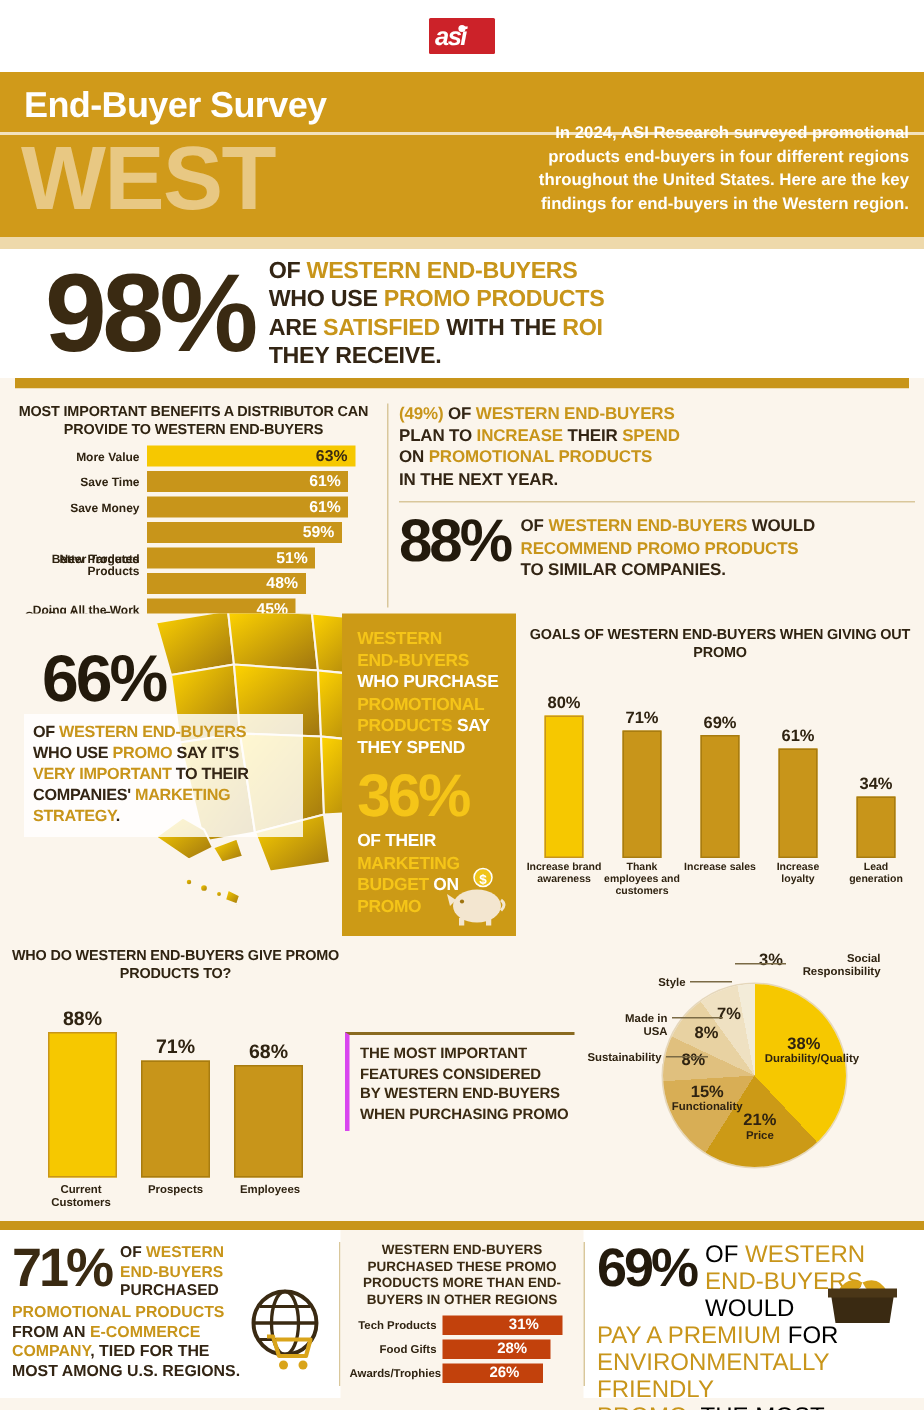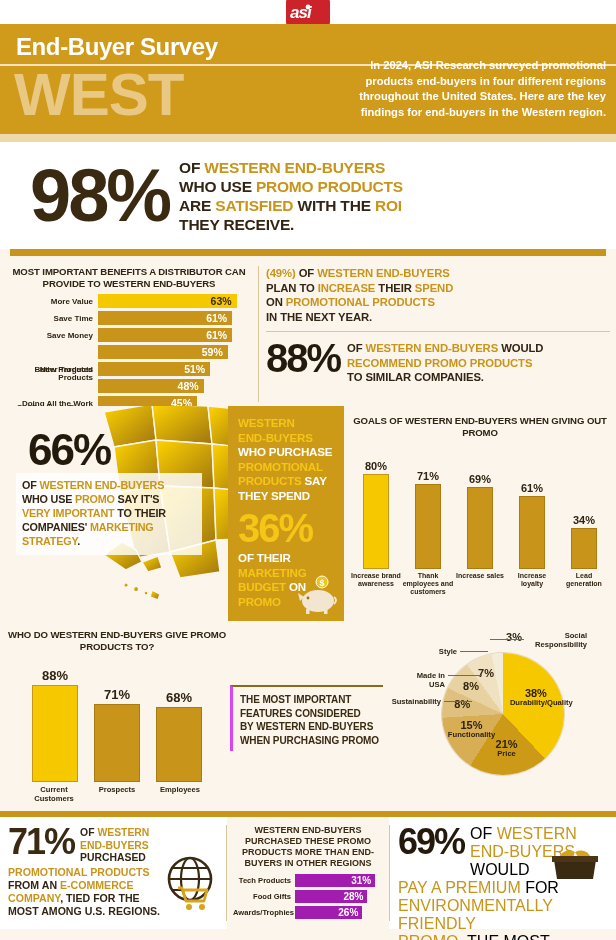--- a/index.html
+++ b/index.html
@@ -6,39 +6,39 @@
   * { box-sizing: border-box; margin: 0; padding: 0; }
   html, body {
     width: 616px; height: 940px;
     background: #ffffff;
     font-family: "Liberation Sans", sans-serif;
     overflow: hidden;
   }
   #page { position: relative; width: 616px; height: 940px; background: #fbf5ec; }
 
   
-  .logobar { height: 24px; background:#ffffff; display:flex; align-items:center; justify-content:center; }
+  .logobar { height: 48px; background:#ffffff; display:flex; align-items:center; justify-content:center; }
   .asi-logo { width: 44px; height: 24px; background:#cc2229; border-radius:1px;
               display:flex; align-items:center; justify-content:center;
               color:#fff; font-weight:bold; font-size:16px; letter-spacing:-1px;
               font-family:"Liberation Sans", sans-serif; position:relative; }
 
   
   .header { position:relative; height:110px; background:#d09a1a; padding:8px 0 0 0; }
   .header .ttl { color:#fff; font-size:24px; font-weight:bold; letter-spacing:-0.4px;
                  padding-left:16px; line-height:30px; }
   .header .rule { height:2px; background:#f3e2bd; margin:2px 0 0 0; width:100%; }
   .header .west { color:#e8c883; font-size:60px; font-weight:bold; letter-spacing:-1px;
                   line-height:58px; padding-left:14px; }
   .header .blurb { position:absolute; right:10px; top:34px; width:268px; color:#ffffff;
                    font-size:11.2px; font-weight:bold; line-height:15.5px; text-align:right; }
   .tanstrip { height:8px; background:#eed9ab; }
 
   
-  .band98 { background:#ffffff; height:107px; display:flex; align-items:center; padding:11px 8px; }
+  .band98 { background:#ffffff; height:86px; display:flex; align-items:center; padding:11px 8px; }
   .band98 .big { font-size:74px; font-weight:bold; color:#3a2a12; letter-spacing:-3px;
                  line-height:74px; padding-left:22px; padding-right:10px; }
   .band98 .txt { font-size:15.5px; font-weight:bold; line-height:19px; color:#332514;
                  letter-spacing:-0.2px; }
   .gold { color:#c8951a; }
   .goldbar { height:7px; background:#c8951a; margin:0 10px; }
 
   
   .sec2 { display:flex; background:#fbf5ec; height:150px; padding-top:6px; }
   .sec2 .left { width:258px; padding:4px 6px 0 6px; }
@@ -135,22 +135,22 @@
   .sec5 .vsep { width:1px; background:#d9c79b; margin:8px 0; }
   .sec5 .b2 { width:162px; background:#fbf5ec; padding:8px 6px 4px 6px; }
   .sec5 .b2 .h { font-size:9px; font-weight:bold; color:#3a2a12; text-align:center;
                  line-height:11px; margin-bottom:5px; }
   .sec5 .b3 { flex:1; padding:8px 6px 4px 8px; position:relative; }
   .sec5 .b3 .n69 { font-size:36px; font-weight:bold; color:#231a0c; line-height:34px;
                    letter-spacing:-2px; padding-right:6px; }
   .mini { display:flex; align-items:center; height:13px; margin-bottom:3px; }
   .mini .ml { width:62px; text-align:right; font-size:7.6px; font-weight:bold;
               color:#2f2311; padding-right:4px; }
-  .mini .mb { height:13px; background:#a21caf; display:flex; align-items:center;
-              justify-content:flex-end; padding-right:4px; color:#fff;
+  .mini .mb { height:13px; background:#c2410c; display:flex; align-items:center;
+              justify-content:flex-end; padding-right:16px; color:#fff;
               font-size:10px; font-weight:bold; }
   .mapsvg { position:absolute; left:96px; top:-6px; }
 </style>
 </head>
 <body>
 
 <div id="page">
 
   <div class="logobar">
     <div class="asi-logo">

